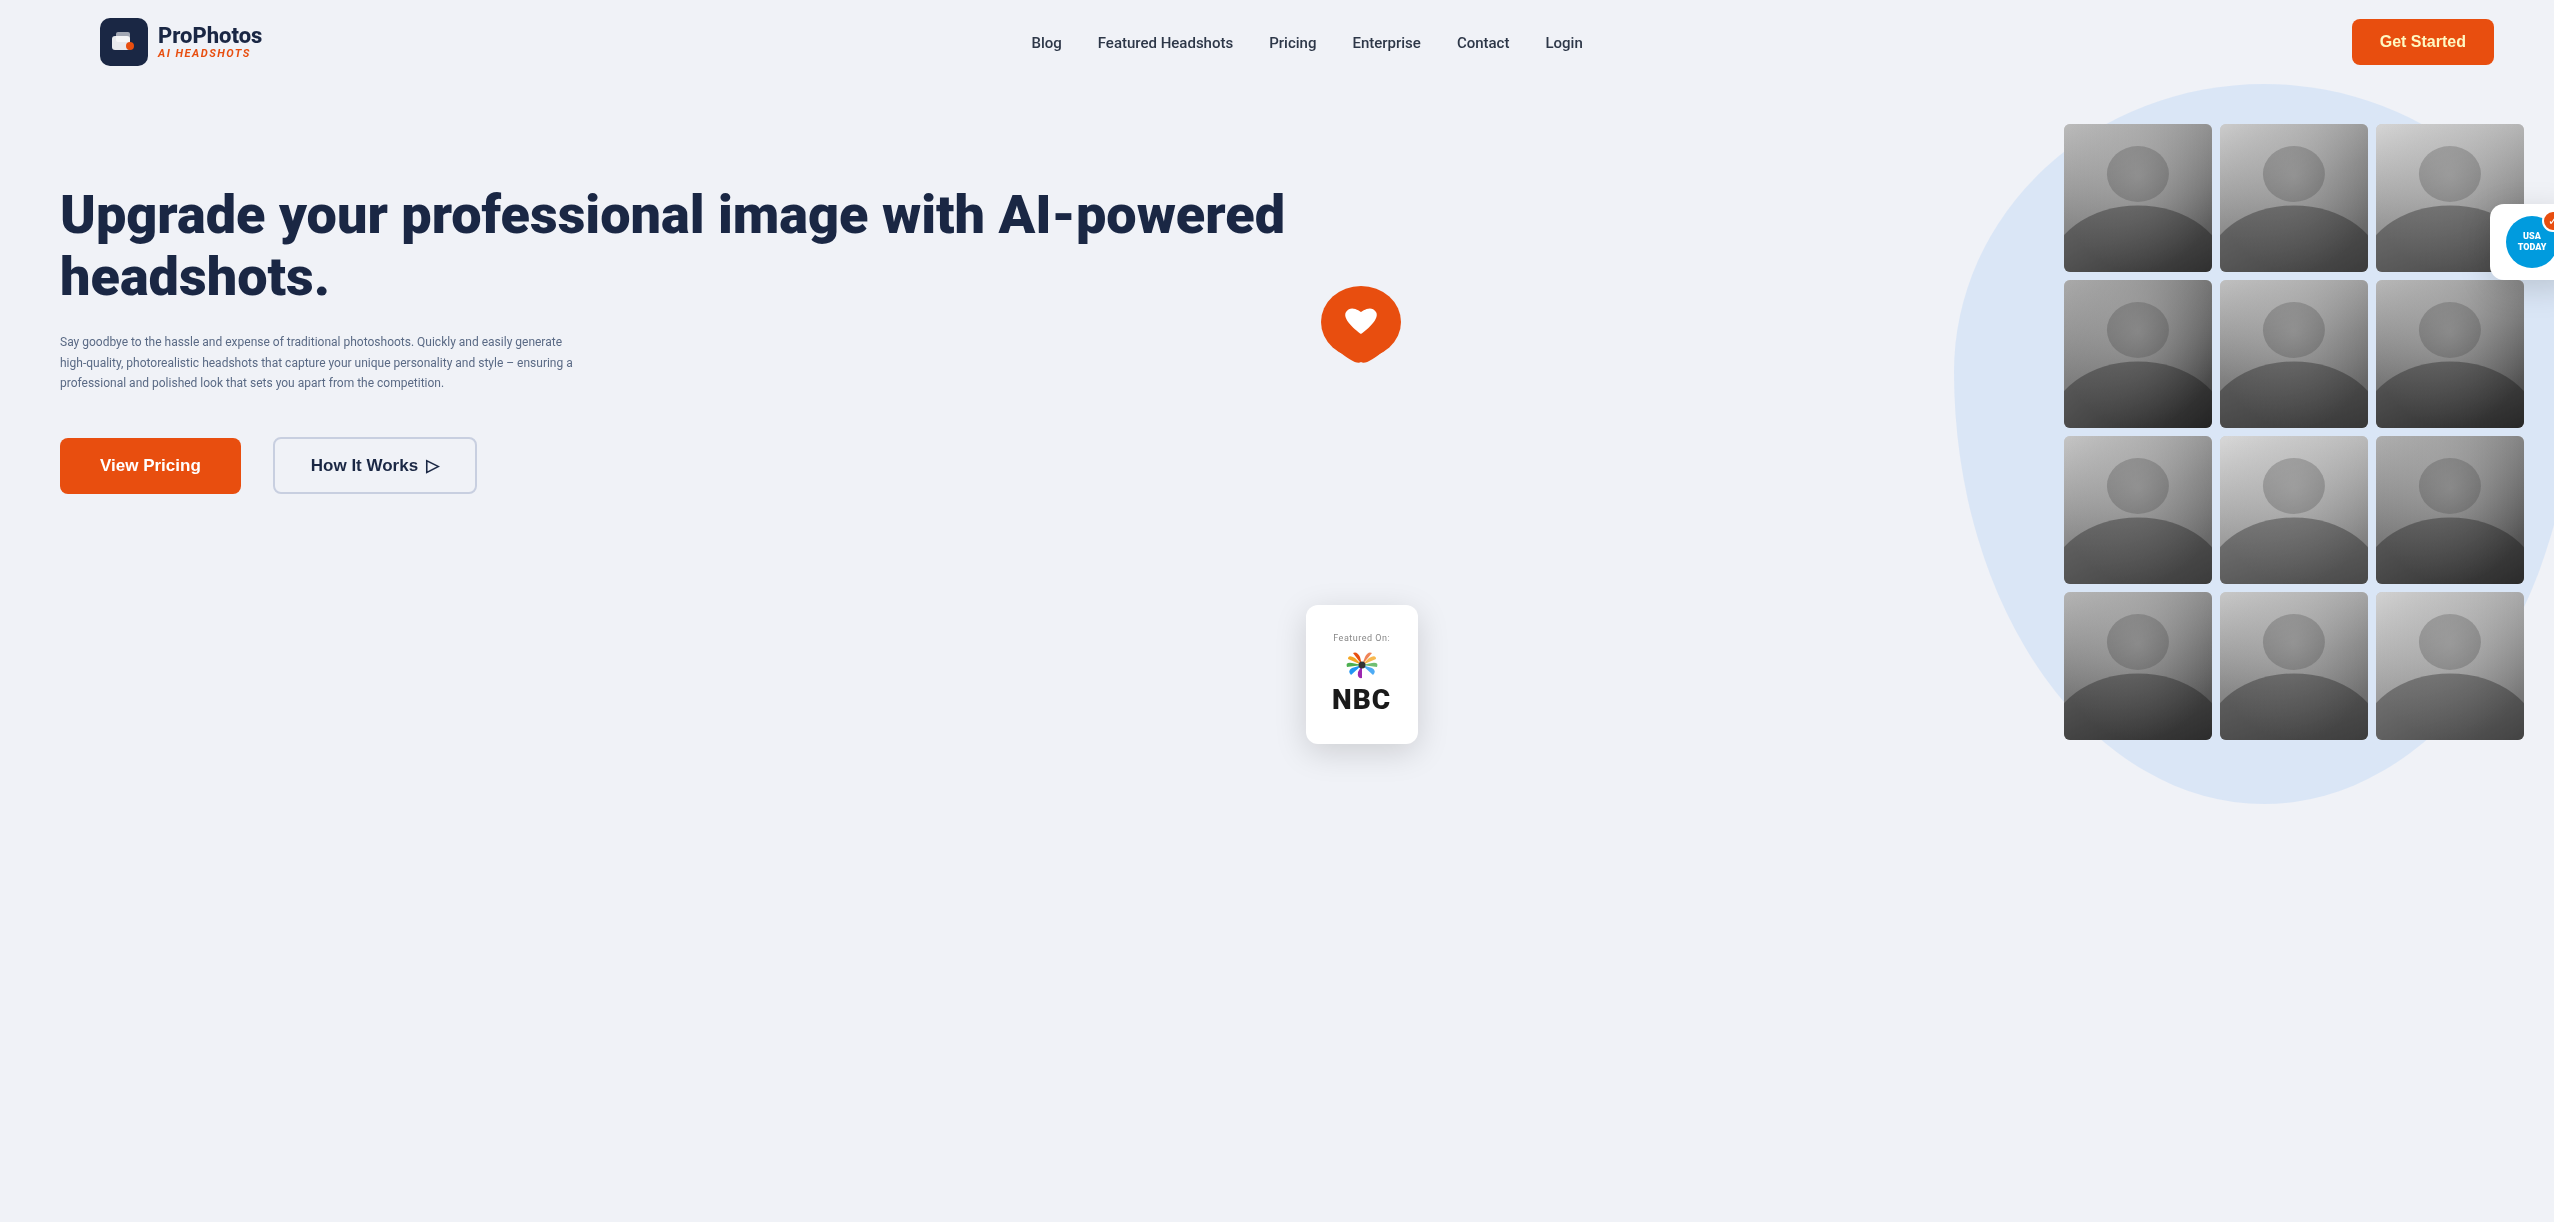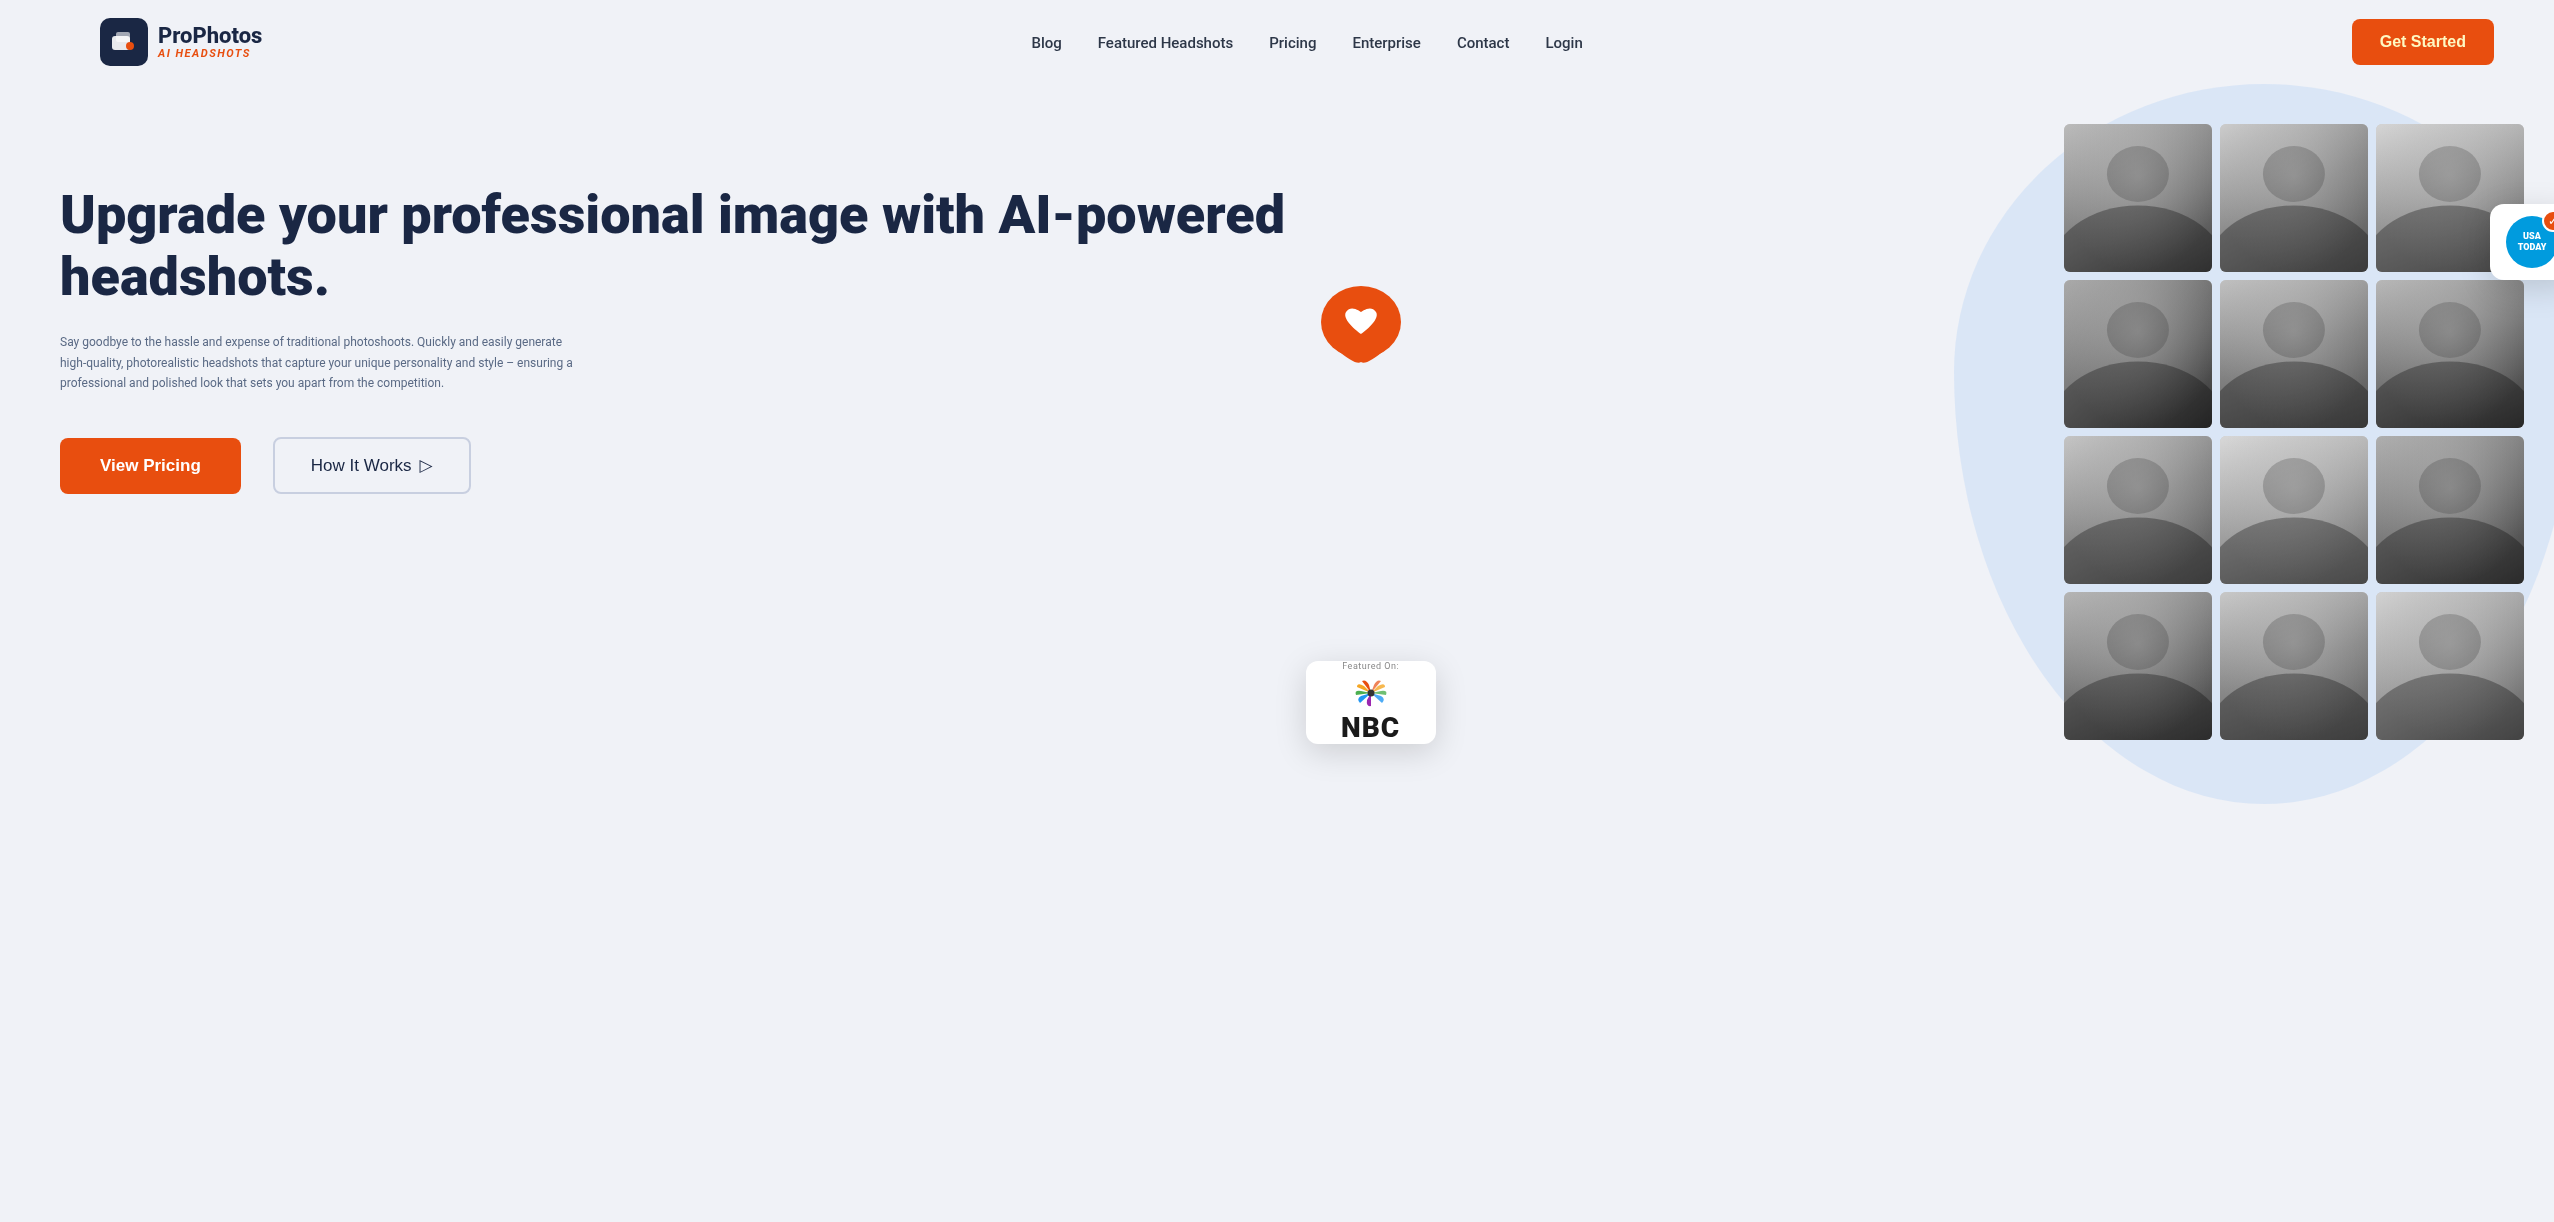--- a/index.html
+++ b/index.html
@@ -123,21 +123,21 @@
       font-weight: 700;
       cursor: pointer;
     }
     .btn-how-it-works {
       background: transparent;
       color: #1a2744;
       border: 2px solid #c8cfe0;
       padding: 16px 36px;
       border-radius: 8px;
       font-size: 17px;
-      font-weight: 400;
+      font-weight: 700;
       cursor: pointer;
       display: flex;
       align-items: center;
       gap: 8px;
     }
 
     
     .hero-right {
       flex: 0 0 48%;
       position: relative;
@@ -237,23 +237,23 @@
     }
 
     
     .nbc-badge {
       position: absolute;
       bottom: 80px;
       left: -20px;
       z-index: 20;
       background: white;
       border-radius: 12px;
-      padding: 0 18px;
+      padding: 28px 18px;
       box-shadow: 0 8px 32px rgba(0,0,0,0.15);
-      width: 130px;
+      width: 112px;
     }
     .nbc-featured-text {
       font-size: 9px;
       color: #888;
       text-align: center;
       margin-bottom: 6px;
       letter-spacing: 0.5px;
     }
     .nbc-logo-text {
       font-size: 28px;

